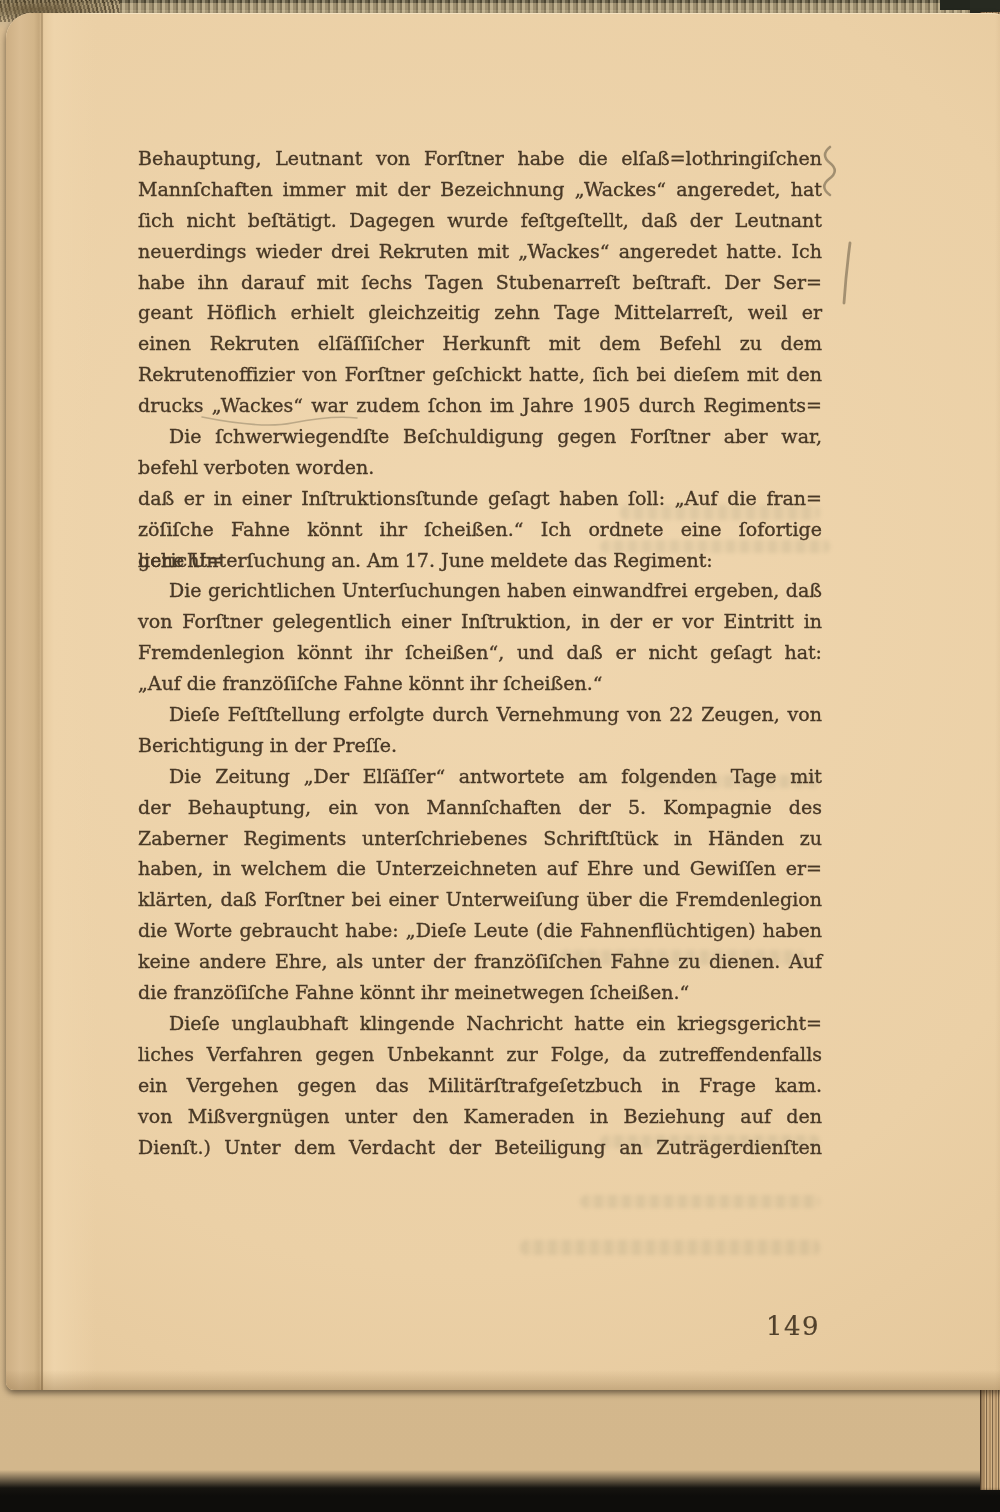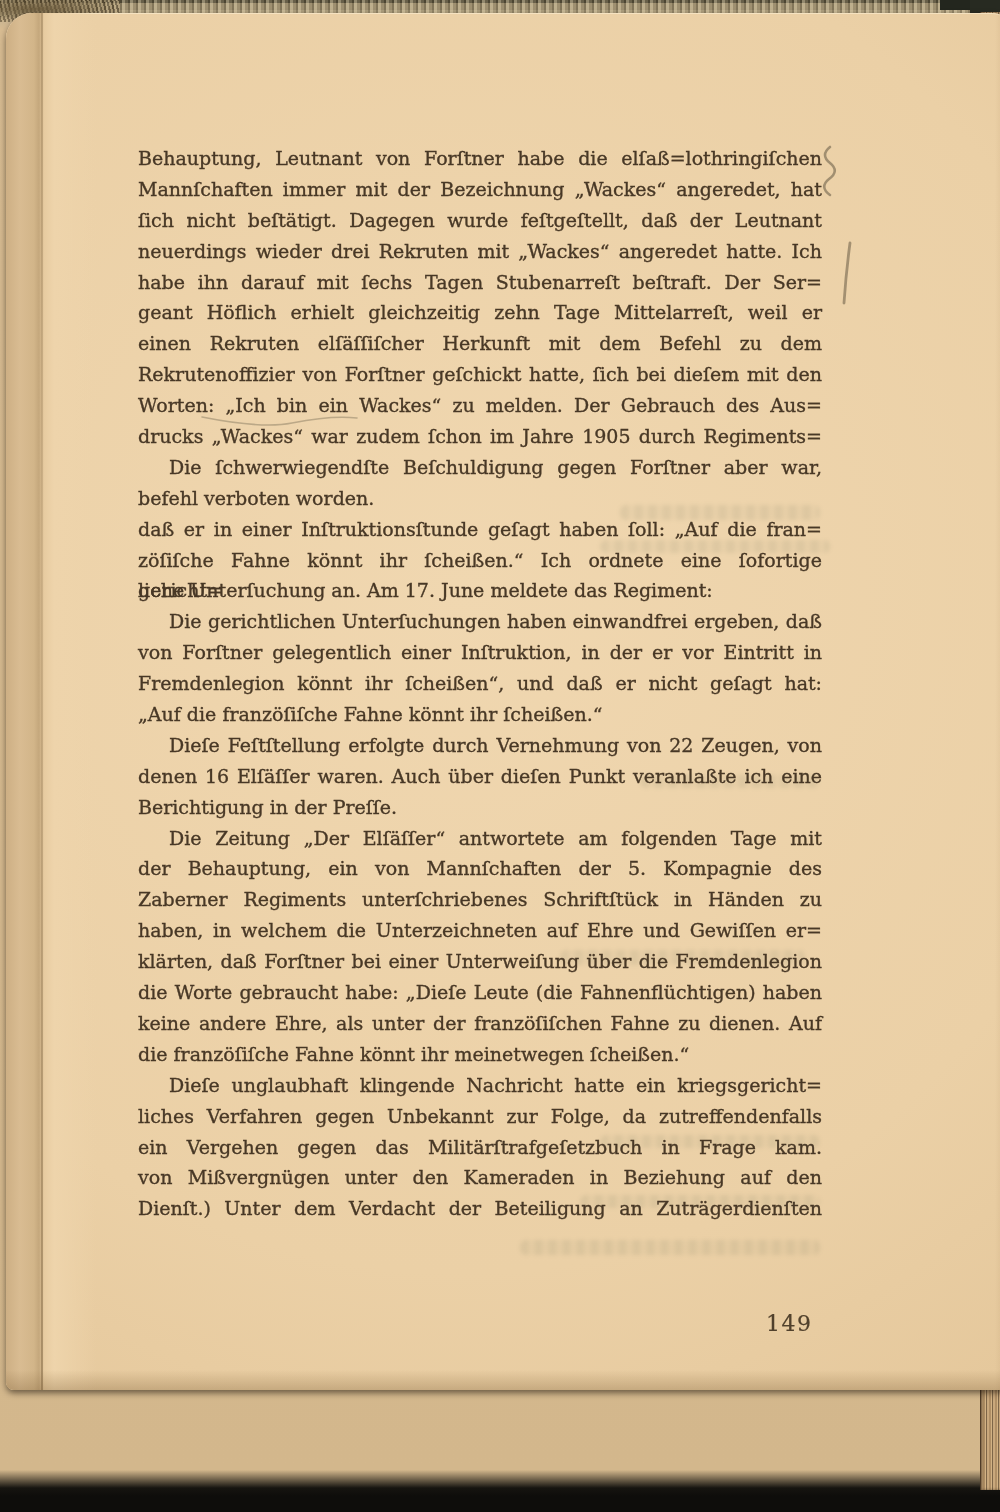--- a/index.html
+++ b/index.html
@@ -35,21 +35,21 @@
     background:linear-gradient(270deg,rgba(140,105,60,.35),rgba(140,105,60,0));}
   .edge-shade-b{position:absolute;left:0;bottom:0;width:100%;height:20px;border-radius:0 0 22px 8px;
     background:linear-gradient(0deg,rgba(120,90,50,.3),rgba(120,90,50,0));}
   
   .textblock{position:absolute;left:132px;top:130px;width:684px;color:#483826;
     font-size:19px;-webkit-text-stroke:.35px #483826;}
   .line{height:30.9px;line-height:30.9px;text-align:justify;text-align-last:justify;white-space:normal;}
   .line.indent{padding-left:31px;}
   .line.lastline{text-align-last:left;}
   .pagenum{position:absolute;left:760px;top:1298px;width:70px;color:#51412c;
-    font-size:22px;letter-spacing:1.5px;-webkit-text-stroke:.2px #51412c;}
+    font-size:26px;letter-spacing:1.5px;-webkit-text-stroke:.2px #51412c;}
   
   .ghost{position:absolute;filter:blur(2px);opacity:.12;border-radius:6px;
     background:repeating-linear-gradient(90deg,#6d7258 0 9px,rgba(109,114,88,.25) 9px 14px);}
   .pencil{position:absolute;left:0;top:0;}
 </style>
 </head>
 <body>
 
 <div class="photo">
   <div class="topband"></div>
@@ -81,33 +81,31 @@
 
     <div class="textblock">
       <div class="line">Behauptung, Leutnant von Forſtner habe die elſaß=lothringiſchen</div>
       <div class="line">Mannſchaften immer mit der Bezeichnung „Wackes“ angeredet, hat</div>
       <div class="line">ſich nicht beſtätigt. Dagegen wurde feſtgeſtellt, daß der Leutnant</div>
       <div class="line">neuerdings wieder drei Rekruten mit „Wackes“ angeredet hatte. Ich</div>
       <div class="line">habe ihn darauf mit ſechs Tagen Stubenarreſt beſtraft. Der Ser=</div>
       <div class="line">geant Höflich erhielt gleichzeitig zehn Tage Mittelarreſt, weil er</div>
       <div class="line">einen Rekruten elſäſſiſcher Herkunft mit dem Befehl zu dem</div>
       <div class="line">Rekrutenoffizier von Forſtner geſchickt hatte, ſich bei dieſem mit den</div>
-      <div class="line">Worten: „Ich bin ein Wackes“ zu melden. Der Gebrauch des Aus=</div>
       <div class="line">drucks „Wackes“ war zudem ſchon im Jahre 1905 durch Regiments=</div>
       <div class="line indent">Die ſchwerwiegendſte Beſchuldigung gegen Forſtner aber war,</div>
       <div class="line lastline">befehl verboten worden.</div>
       <div class="line">daß er in einer Inſtruktionsſtunde geſagt haben ſoll: „Auf die fran=</div>
       <div class="line">zöſiſche Fahne könnt ihr ſcheißen.“ Ich ordnete eine ſofortige gericht=</div>
       <div class="line lastline">liche Unterſuchung an. Am 17. June meldete das Regiment:</div>
       <div class="line indent">Die gerichtlichen Unterſuchungen haben einwandfrei ergeben, daß</div>
       <div class="line">von Forſtner gelegentlich einer Inſtruktion, in der er vor Eintritt in</div>
       <div class="line">Fremdenlegion könnt ihr ſcheißen“, und daß er nicht geſagt hat:</div>
       <div class="line lastline">„Auf die franzöſiſche Fahne könnt ihr ſcheißen.“</div>
       <div class="line indent">Dieſe Feſtſtellung erfolgte durch Vernehmung von 22 Zeugen, von</div>
-      <div class="line">denen 16 Elſäſſer waren. Auch über dieſen Punkt veranlaßte ich eine</div>
       <div class="line lastline">Berichtigung in der Preſſe.</div>
       <div class="line indent">Die Zeitung „Der Elſäſſer“ antwortete am folgenden Tage mit</div>
       <div class="line">der Behauptung, ein von Mannſchaften der 5. Kompagnie des</div>
       <div class="line">Zaberner Regiments unterſchriebenes Schriftſtück in Händen zu</div>
       <div class="line">haben, in welchem die Unterzeichneten auf Ehre und Gewiſſen er=</div>
       <div class="line">klärten, daß Forſtner bei einer Unterweiſung über die Fremdenlegion</div>
       <div class="line">die Worte gebraucht habe: „Dieſe Leute (die Fahnenflüchtigen) haben</div>
       <div class="line">keine andere Ehre, als unter der franzöſiſchen Fahne zu dienen. Auf</div>
       <div class="line lastline">die franzöſiſche Fahne könnt ihr meinetwegen ſcheißen.“</div>
       <div class="line indent">Dieſe unglaubhaft klingende Nachricht hatte ein kriegsgericht=</div>

